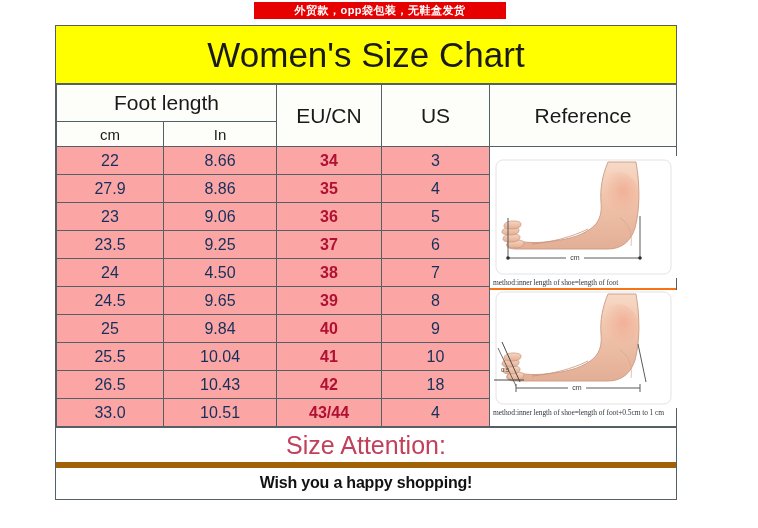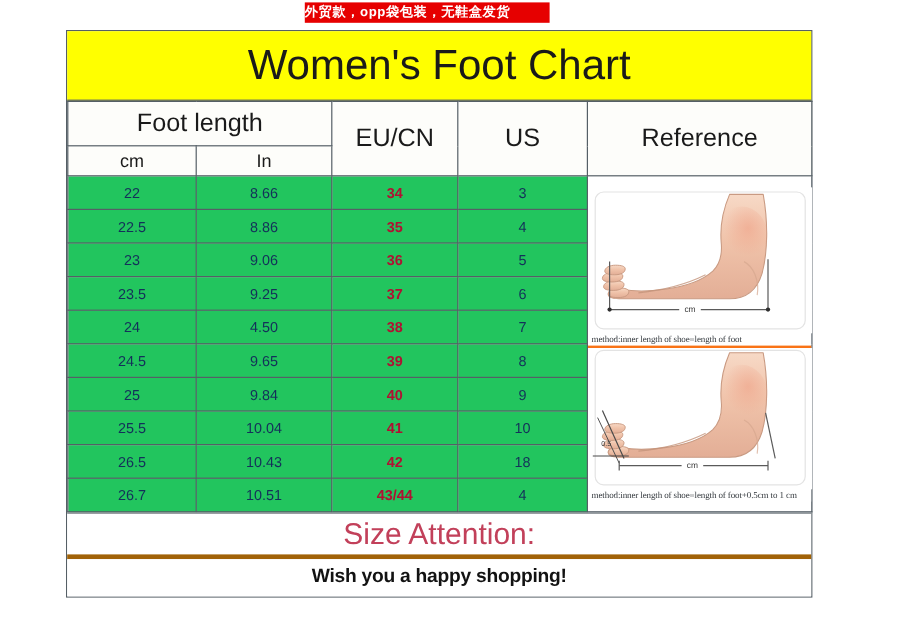--- a/index.html
+++ b/index.html
@@ -12,27 +12,28 @@
     background: #ffffff;
     font-family: "Liberation Sans", sans-serif;
     overflow: hidden;
   }
 
   
   .promo-banner {
     position: absolute;
     left: 254px;
     top: 2px;
-    width: 204px;
+    width: 252px;
     height: 17px;
     background: #e60000;
     color: #ffffff;
     font-size: 11px;
     font-weight: bold;
     line-height: 17px;
+    text-align: center;
     letter-spacing: 0.5px;
     white-space: nowrap;
     overflow: hidden;
   }
 
   
   .chart-frame {
     position: absolute;
     left: 55px;
     top: 25px;
@@ -86,23 +87,23 @@
     background: #fdfdfa;
   }
   .hdr-sub {
     height: 24px;
     font-size: 15px;
     color: #1a1a1a;
     background: #fdfdfa;
   }
   .data-cell {
     height: 27px;
-    font-size: 12px;
+    font-size: 16px;
     color: #14305a;
-    background: #22c55e;
+    background: #fca5a5;
   }
   .data-cell.eu {
     color: #b01133;
     font-weight: bold;
   }
 
   
   td.ref-cell {
     background: #ffffff;
     padding: 0;
@@ -136,21 +137,21 @@
   }
   .ref-art svg { display: block; }
 
   
   .attention-band {
     height: 34px;
     display: flex;
     align-items: center;
     justify-content: center;
     border-top: 1px solid #555f66;
-    border-bottom: 4px solid #a16207;
+    border-bottom: 6px solid #a16207;
     background: #ffffff;
   }
   .attention-band .attention-text {
     font-size: 25px;
     color: #c2405a;
     font-family: "Liberation Sans", sans-serif;
   }
 
   
   .notes {
@@ -169,21 +170,21 @@
 </head>
 <body>
 
 <div class="promo-banner">
   <span>外贸款，opp袋包装，无鞋盒发货</span>
 </div>
 
 <div class="chart-frame">
 
   <div class="title-band">
-    <span class="title-text">Women's Foot Chart</span>
+    <span class="title-text">Women's Size Chart</span>
   </div>
 
   <table class="size-table">
     <colgroup>
       <col class="c-cm">
         <col class="c-in">
         <col class="c-eu">
         <col class="c-us">
         <col class="c-ref">
     </colgroup>
@@ -296,21 +297,21 @@
                   <text x="87" y="100" font-family="Liberation Sans, sans-serif" font-size="7" fill="#3a3a3a" text-anchor="middle">cm</text>
                 </svg>
               </div>
               <div class="ref-caption">method:inner length of shoe=length of foot+0.5cm to 1 cm</div>
             </div>
 
           </div>
         </td>
       </tr>
       <tr>
-        <td class="data-cell">22.5</td>
+        <td class="data-cell">27.9</td>
         <td class="data-cell">8.86</td>
         <td class="data-cell eu">35</td>
         <td class="data-cell">4</td>
       </tr>
       <tr>
         <td class="data-cell">23</td>
         <td class="data-cell">9.06</td>
         <td class="data-cell eu">36</td>
         <td class="data-cell">5</td>
       </tr>
@@ -344,21 +345,21 @@
         <td class="data-cell eu">41</td>
         <td class="data-cell">10</td>
       </tr>
       <tr>
         <td class="data-cell">26.5</td>
         <td class="data-cell">10.43</td>
         <td class="data-cell eu">42</td>
         <td class="data-cell">18</td>
       </tr>
       <tr>
-        <td class="data-cell">26.7</td>
+        <td class="data-cell">33.0</td>
         <td class="data-cell">10.51</td>
         <td class="data-cell eu">43/44</td>
         <td class="data-cell">4</td>
       </tr>
     </tbody>
   </table>
 
   <div class="attention-band">
     <span class="attention-text">Size Attention:</span>
   </div>

